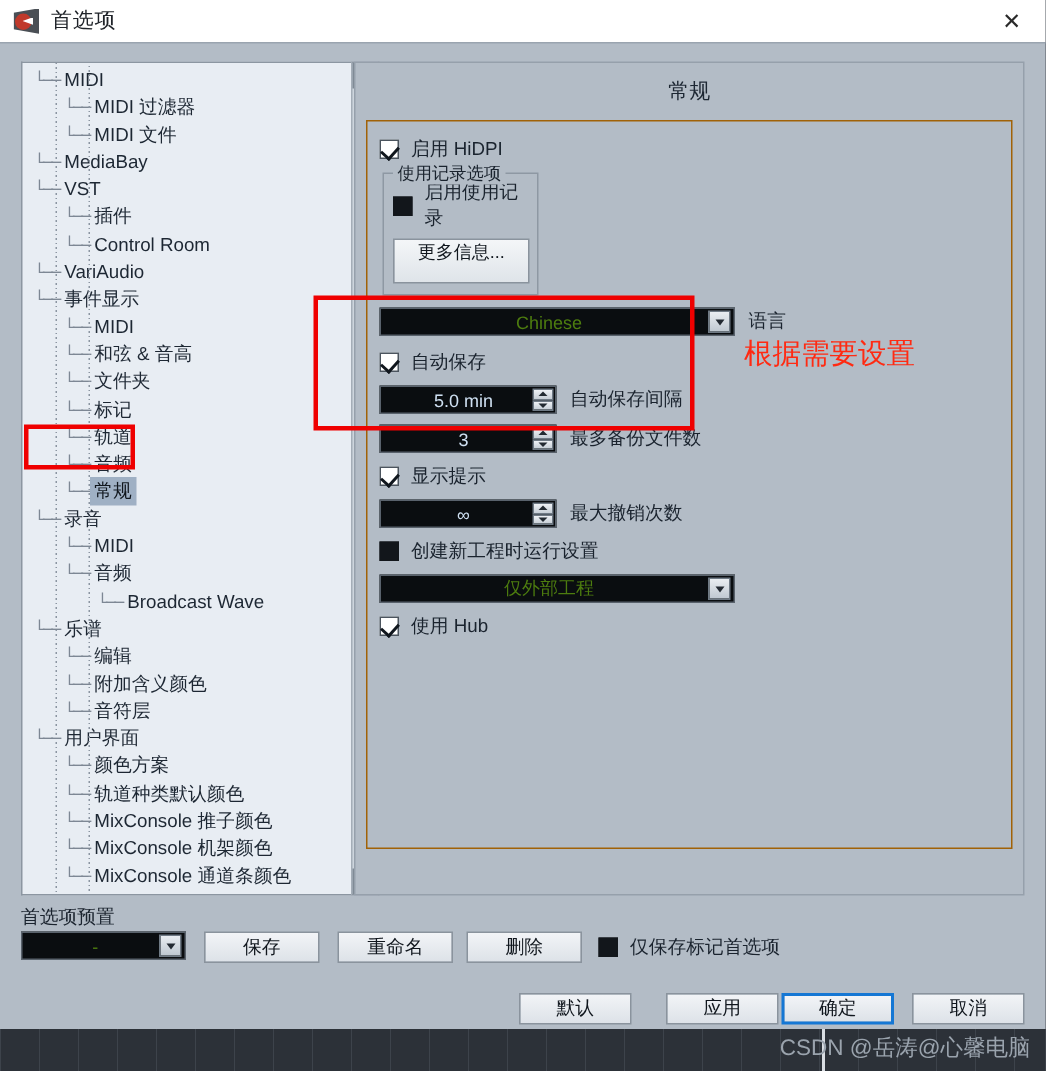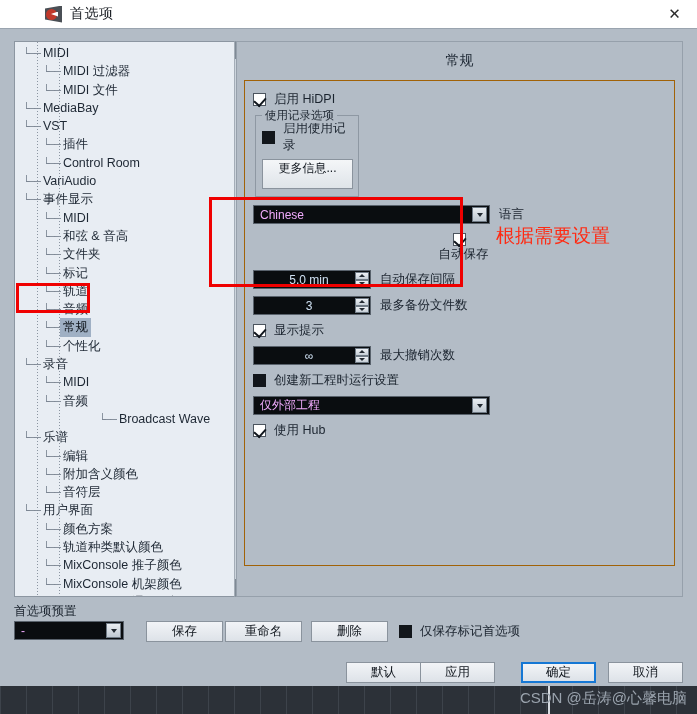--- a/index.html
+++ b/index.html
@@ -7,21 +7,21 @@
     width: 697px; height: 714px;
     font-family: "Liberation Sans", "DejaVu Sans", sans-serif;
     overflow: hidden;
     background: #2c3138;
   }
 
   
   .titlebar {
     position: absolute; left: 0; top: 0; width: 697px; height: 28px;
     background: #ffffff;
-    display: flex; align-items: center; padding-left: 36px;
+    display: flex; align-items: center;
   }
   .titlebar-icon {
     width: 17px; height: 17px; margin-left: 9px; margin-right: 8px;
     position: relative; flex: 0 0 auto;
   }
   .titlebar-icon .sq {
     position: absolute; inset: 0;
     background: #4a4f55;
     clip-path: polygon(0 18%, 100% 0, 100% 100%, 0 82%);
   }
@@ -68,21 +68,21 @@
     height: 18.3px; line-height: 18.3px;
     white-space: nowrap; cursor: default;
     padding-left: 6px;
     position: relative;
   }
   .tree-item .lbl { display: inline-block; padding: 0 3px; }
   .tree-item.sel .lbl { background: #9fb0c4; color: #10161d; }
   .dash { color: #7d8794; letter-spacing: -1px; font-family: "DejaVu Sans Mono", monospace; font-size: 11px; }
   .lv0 { padding-left: 8px; }
   .lv1 { padding-left: 28px; }
-  .lv2 { padding-left: 64px; margin-left: 20px; }
+  .lv2 { padding-left: 50px; }
   .guide {
     position: absolute; left: 22px; top: 0; bottom: 0; width: 1px;
     background: repeating-linear-gradient(to bottom, #8b95a1 0 1px, transparent 1px 3px);
   }
   .guide2 {
     position: absolute; left: 44px; width: 1px;
     background: repeating-linear-gradient(to bottom, #8b95a1 0 1px, transparent 1px 3px);
   }
 
   
@@ -166,22 +166,22 @@
     font-family: "Liberation Sans", sans-serif;
   }
 
   .combo {
     height: 19px; background: #0a0d10;
     border: 1px solid #59626c;
     display: flex; align-items: center;
     position: relative; cursor: pointer;
   }
   .combo .cv {
-    color: #f0abfc; font-size: 12px; padding-left: 6px; flex: 1 1 auto;
-    white-space: nowrap; overflow: hidden;
+    color: #4d7c0f; font-size: 12px; padding-left: 6px; flex: 1 1 auto;
+    white-space: nowrap; overflow: hidden; text-align: center;
   }
   .combo .carrow {
     width: 15px; height: 15px; margin-right: 2px; flex: 0 0 auto;
     background: linear-gradient(#e9edf1, #bfc8d1);
     border: 1px solid #6f7a85;
     display: flex; align-items: center; justify-content: center;
   }
   .combo .carrow i {
     border-left: 3.5px solid transparent; border-right: 3.5px solid transparent;
     border-top: 4.5px solid #232a32;
@@ -296,21 +296,20 @@
         <div class="tree-item lv1"><span class="dash">└──</span><span class="lbl">Control Room</span></div>
         <div class="tree-item lv0"><span class="dash">└──</span><span class="lbl">VariAudio</span></div>
         <div class="tree-item lv0"><span class="dash">└──</span><span class="lbl">事件显示</span></div>
         <div class="tree-item lv1"><span class="dash">└──</span><span class="lbl">MIDI</span></div>
         <div class="tree-item lv1"><span class="dash">└──</span><span class="lbl">和弦 &amp; 音高</span></div>
         <div class="tree-item lv1"><span class="dash">└──</span><span class="lbl">文件夹</span></div>
         <div class="tree-item lv1"><span class="dash">└──</span><span class="lbl">标记</span></div>
         <div class="tree-item lv1"><span class="dash">└──</span><span class="lbl">轨道</span></div>
         <div class="tree-item lv1"><span class="dash">└──</span><span class="lbl">音频</span></div>
         <div class="tree-item lv1 sel"><span class="dash">└──</span><span class="lbl">常规</span></div>
-        <div class="tree-item lv1"><span class="dash">└──</span><span class="lbl">个性化</span></div>
         <div class="tree-item lv0"><span class="dash">└──</span><span class="lbl">录音</span></div>
         <div class="tree-item lv1"><span class="dash">└──</span><span class="lbl">MIDI</span></div>
         <div class="tree-item lv1"><span class="dash">└──</span><span class="lbl">音频</span></div>
         <div class="tree-item lv2"><span class="dash">└──</span><span class="lbl">Broadcast Wave</span></div>
         <div class="tree-item lv0"><span class="dash">└──</span><span class="lbl">乐谱</span></div>
         <div class="tree-item lv1"><span class="dash">└──</span><span class="lbl">编辑</span></div>
         <div class="tree-item lv1"><span class="dash">└──</span><span class="lbl">附加含义颜色</span></div>
         <div class="tree-item lv1"><span class="dash">└──</span><span class="lbl">音符层</span></div>
         <div class="tree-item lv0"><span class="dash">└──</span><span class="lbl">用户界面</span></div>
         <div class="tree-item lv1"><span class="dash">└──</span><span class="lbl">颜色方案</span></div>
@@ -354,21 +353,21 @@
       <div class="row">
         <div class="combo" style="width:237px;">
           <span class="cv">Chinese</span>
           <span class="carrow">
               <i></i>
             </span>
         </div>
         <span class="side-label">语言</span>
       </div>
 
-      <div class="row" style="margin-top:9px;flex-direction:column;">
+      <div class="row" style="margin-top:9px;">
         <div class="chk on"></div>
         <span class="chk-label">自动保存</span>
       </div>
 
       <div class="row">
         <div class="spin">
           <span class="sv">5.0 min</span>
           <span class="sbtns">
             <span class="sbtn u">
                 <i></i>
@@ -444,33 +443,33 @@
 
   <div class="preset-bar">
     <div class="preset-label">首选项预置</div>
     <div class="combo preset-combo">
       <span class="cv">-</span>
       <span class="carrow">
           <i></i>
         </span>
     </div>
 
-    <div class="btn" style="left:146px; top:20px; width:77px;">保存</div>
+    <div class="btn" style="left:136px; top:20px; width:77px;">保存</div>
     <div class="btn" style="left:225px; top:20px; width:77px;">重命名</div>
     <div class="btn" style="left:311px; top:20px; width:77px;">删除</div>
 
     <div class="row" style="position:absolute; left:399px; top:22px; margin:0;">
       <div class="chk filled"></div>
       <span class="chk-label">仅保存标记首选项</span>
     </div>
   </div>
 
   <div class="bottom-row">
     <div class="btn" style="left:346px; top:13px; width:75px;">默认</div>
-    <div class="btn" style="left:420px; top:13px; width:75px;">应用</div>
+    <div class="btn" style="left:444px; top:13px; width:75px;">应用</div>
     <div class="btn focus" style="left: 521px; top: 13px; width: 75px; border-color: rgb(21, 119, 212); font-family: Liberation Serif, serif;">确定</div>
     <div class="btn" style="left:608px; top:13px; width:75px;">取消</div>
   </div>
 
 </div>
 
 <div class="bg-strip">
   <div class="grid"></div>
   <div class="playhead"></div>
   <div class="watermark">CSDN @岳涛@心馨电脑</div>

